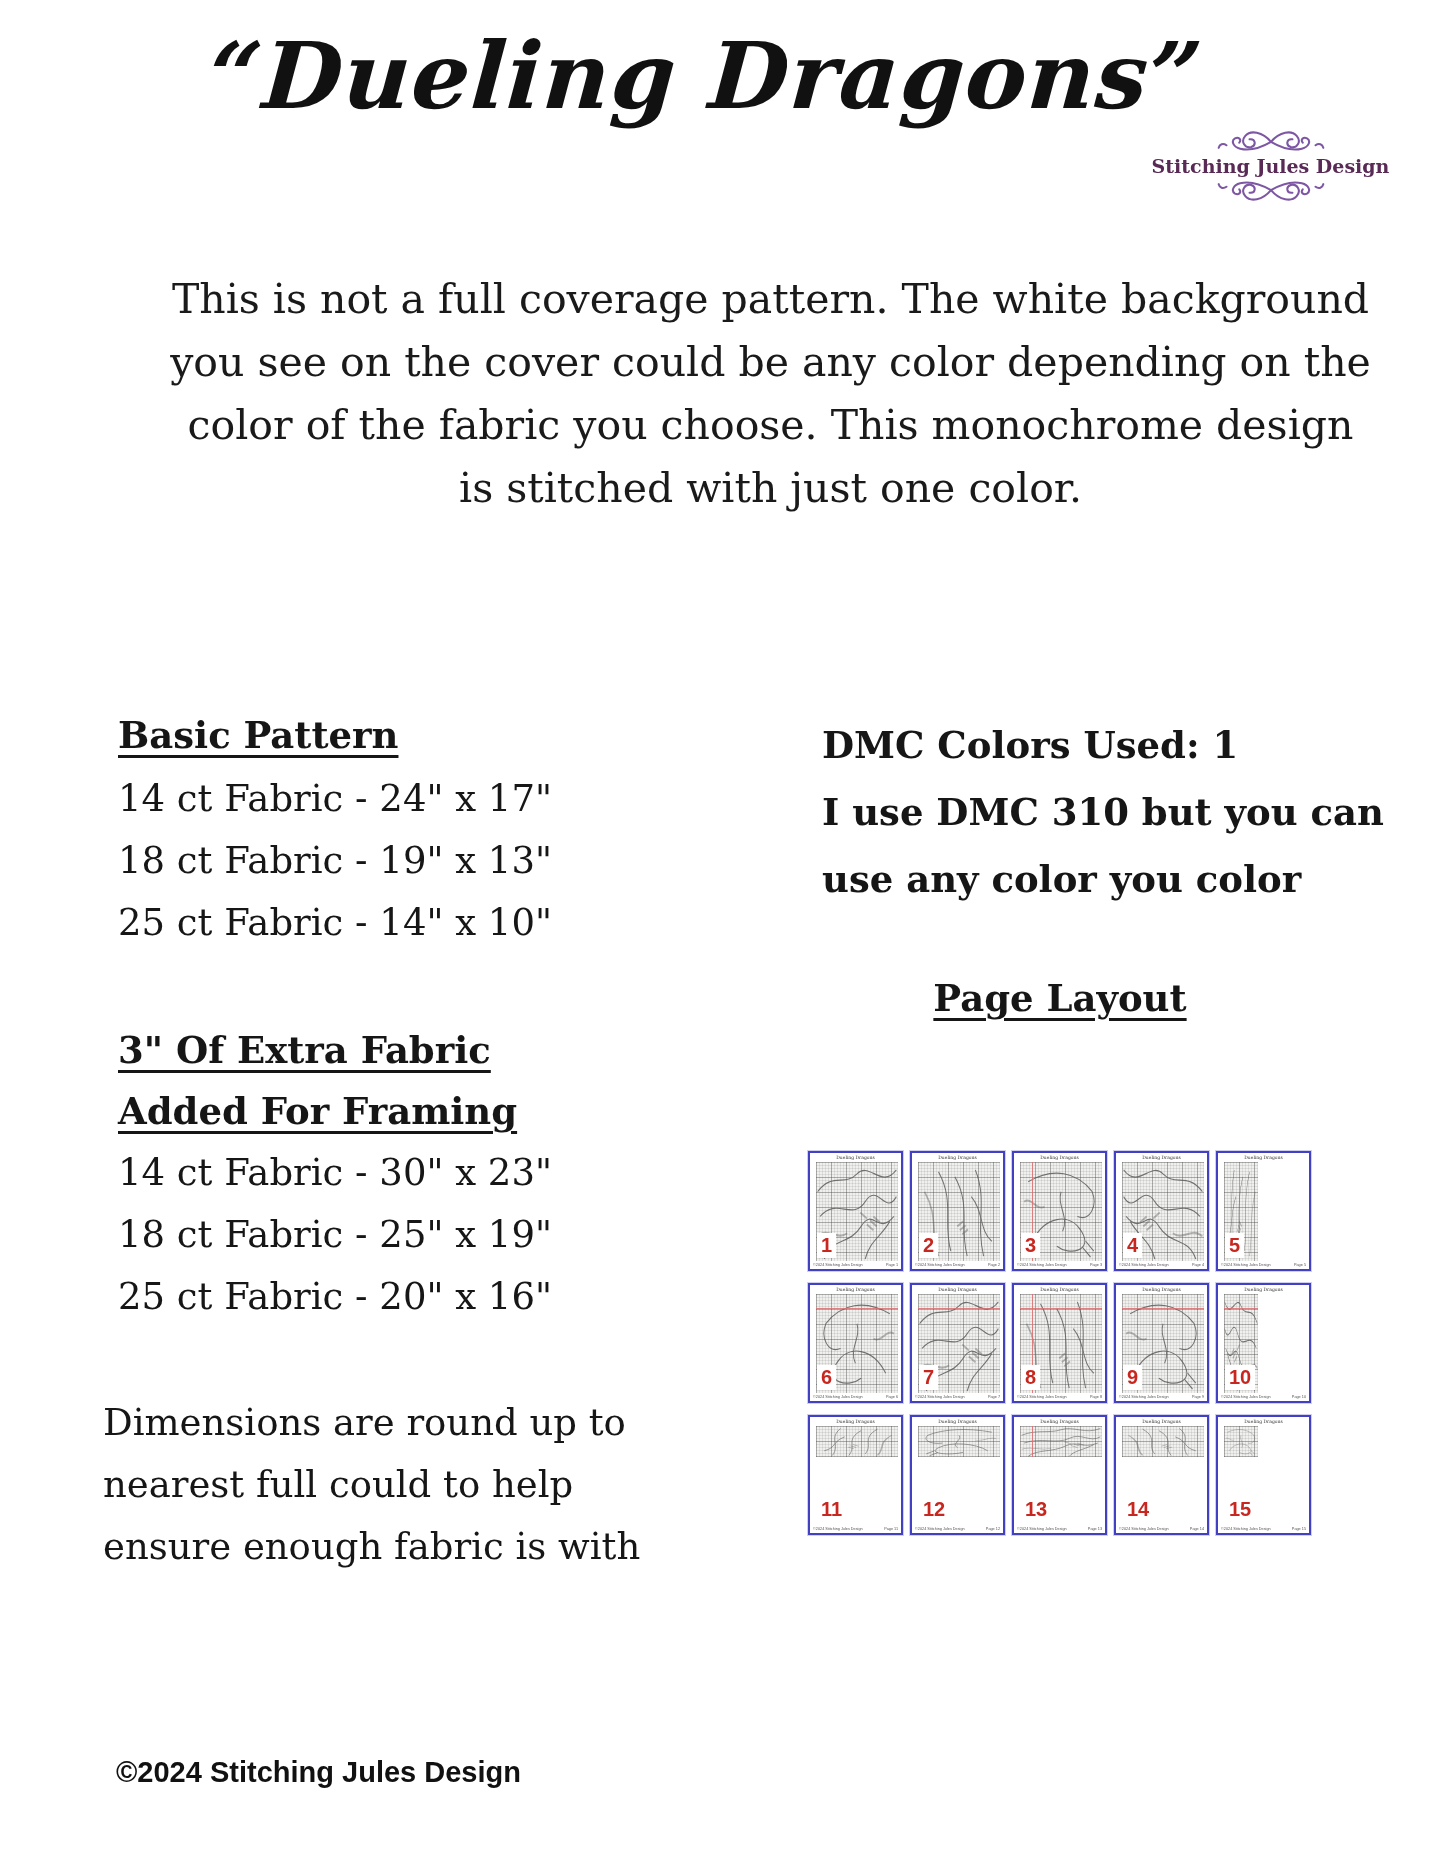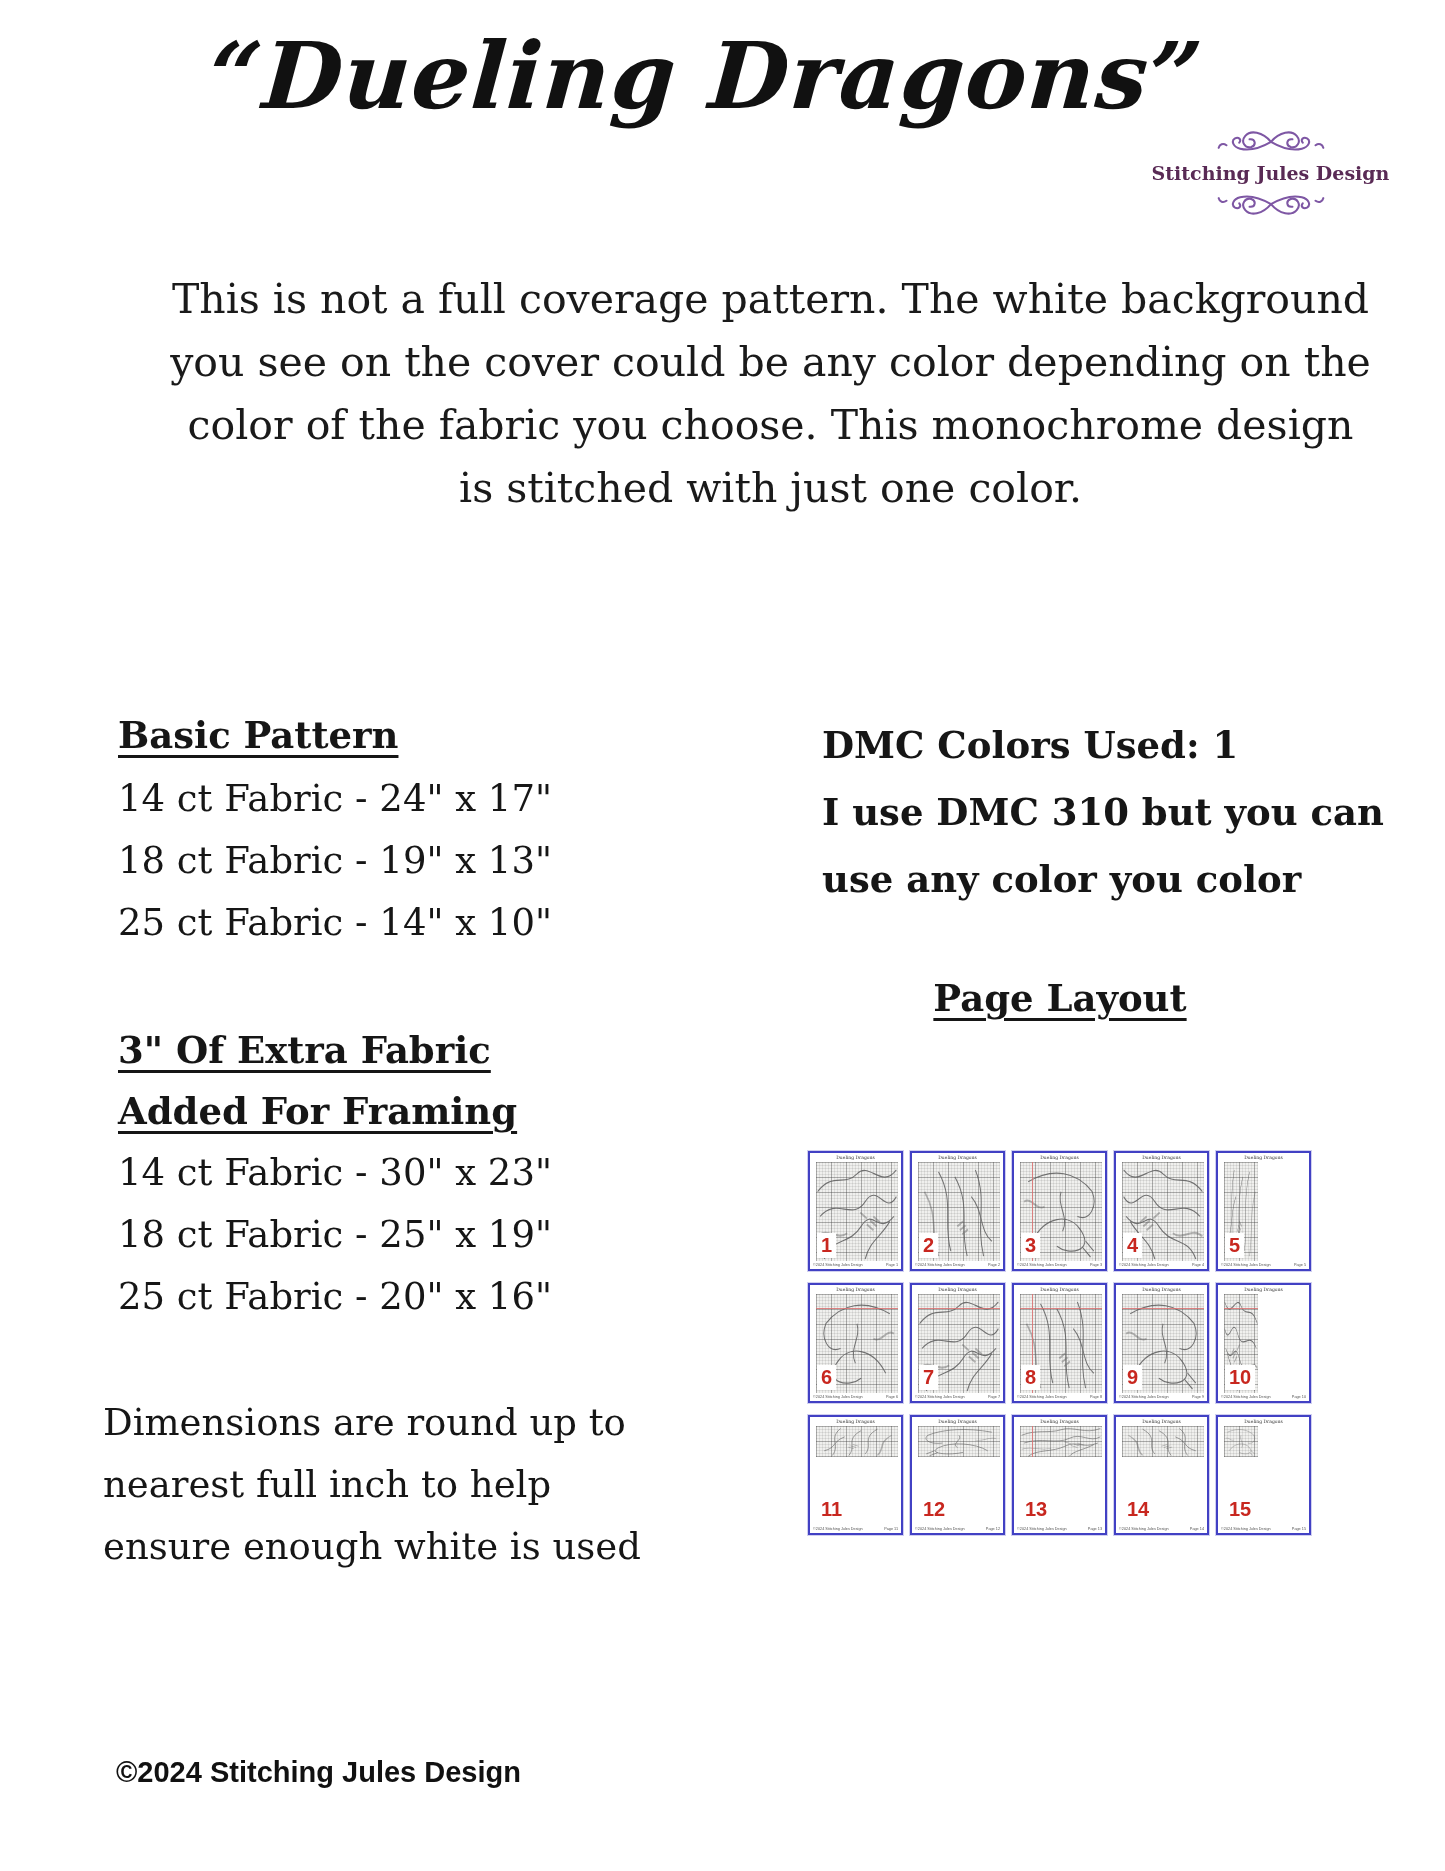--- a/index.html
+++ b/index.html
@@ -6,21 +6,21 @@
   .canvas{position:relative;width:1445px;height:1871px;background:#ffffff;overflow:hidden;
           font-family:"DejaVu Serif",serif;color:#161616;}
 
   
   .title{position:absolute;left:0;top:22px;width:1412px;text-align:center;
          font-family:"DejaVu Serif",serif;font-style:italic;font-weight:bold;
          font-size:92px;letter-spacing:1px;color:#111;transform:skewX(-4deg);}
 
   
   .logo{position:absolute;left:1163px;top:128px;width:215px;display:flex;
-        flex-direction:column;align-items:center;gap:8px;}
+        flex-direction:column;align-items:center;gap:1px;}
   .flourish{width:120px;height:26px;stroke:#7e57a4;fill:none;stroke-width:2.4;
             stroke-linecap:round;}
   .flourish.flip{transform:scaleY(-1);}
   .logo-text{font-family:"DejaVu Serif",serif;font-weight:bold;font-size:19px;
              color:#592a55;white-space:nowrap;letter-spacing:0px;}
 
   
   .intro{position:absolute;left:0;top:268px;width:1445px;text-align:center;
          font-size:41px;line-height:63px;color:#1a1a1a;padding-left:48px;}
   .stitch-count{position:absolute;left:118px;top:598px;font-size:37px;font-weight:bold;}
@@ -112,22 +112,22 @@
     <div class="h-underline">Added For Framing</div>
   </div>
   <div class="extra-list">
     <div>14 ct Fabric - 30" x 23"</div>
     <div>18 ct Fabric - 25" x 19"</div>
     <div>25 ct Fabric - 20" x 16"</div>
   </div>
 
   <div class="dim-note">
     <div>Dimensions are round up to</div>
-    <div>nearest full inch to help</div>
-    <div>ensure enough white is used</div>
+    <div>nearest full could to help</div>
+    <div>ensure enough fabric is with</div>
   </div>
 
   <div class="dmc">
     <div>DMC Colors Used: 1</div>
     <div>I use DMC 310 but you can</div>
     <div>use any color you color</div>
   </div>
 
   <div class="pl-heading">
     <span class="h-underline">Page Layout</span>

